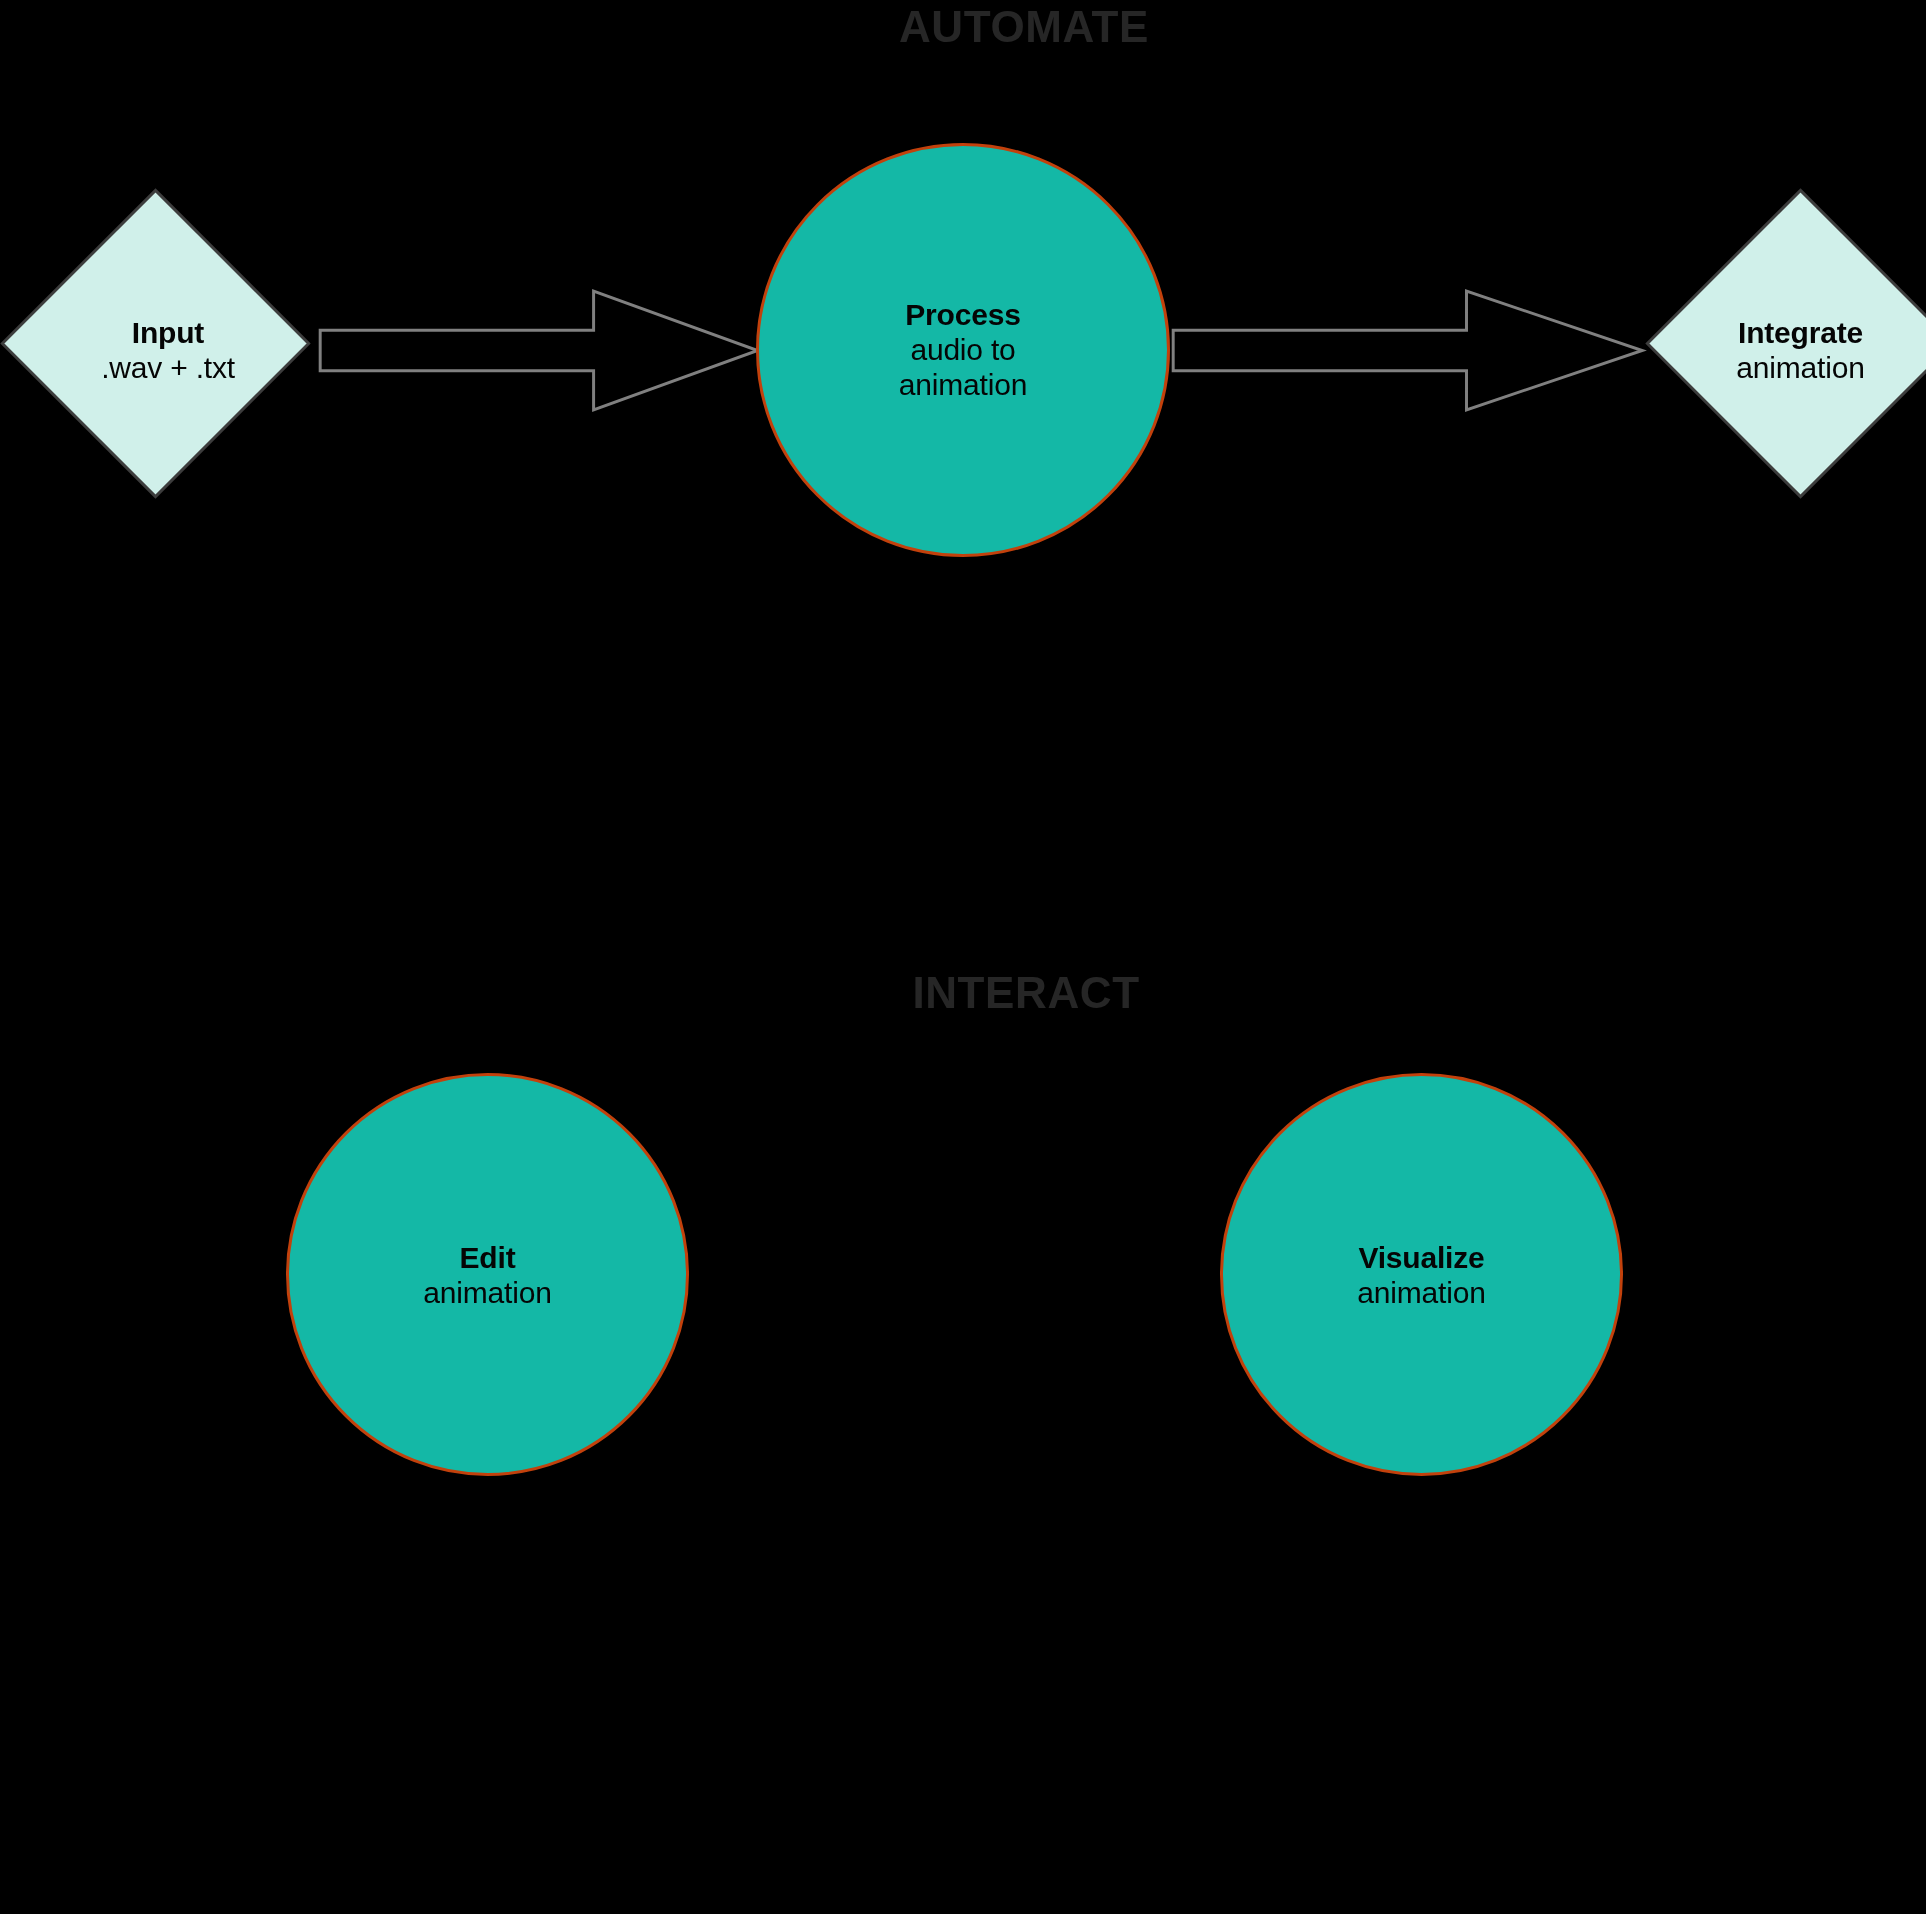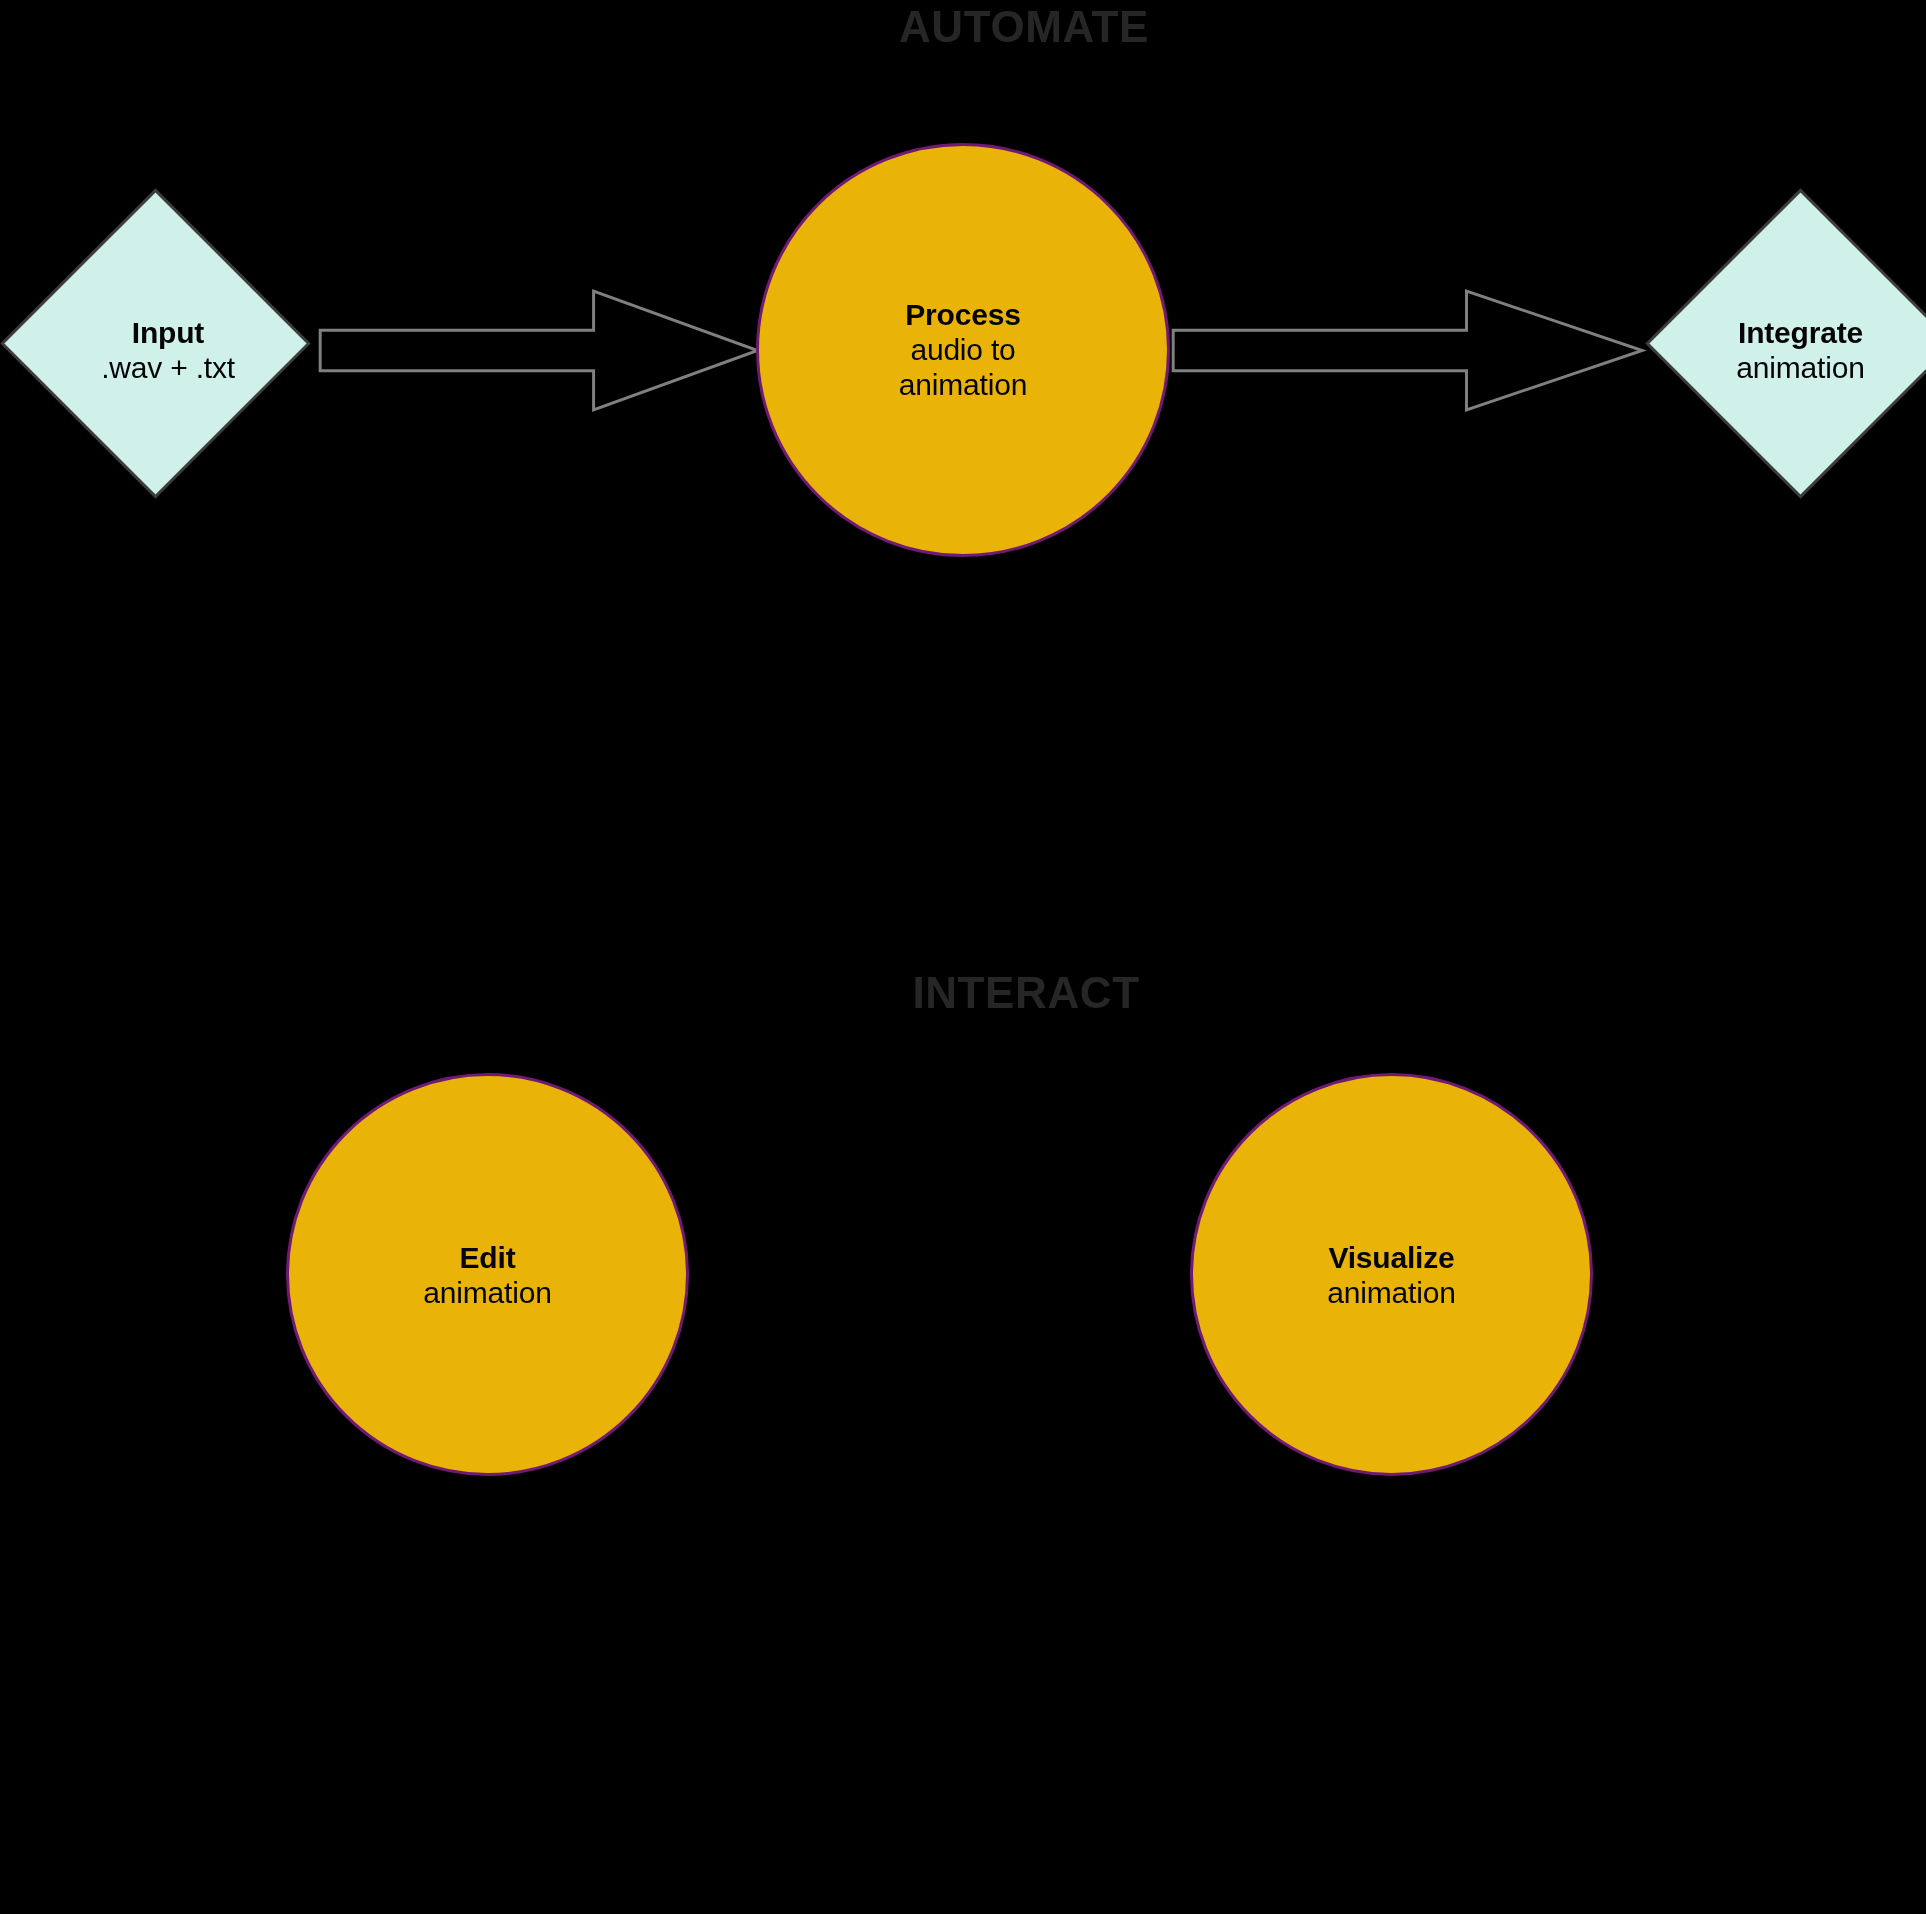--- a/index.html
+++ b/index.html
@@ -96,38 +96,38 @@
     top: 188px;
     width: 311px;
     height: 311px;
   }
   #node-integrate .node-text { top: 52%; }
 
   
   .circle-node {
     position: absolute;
     border-radius: 50%;
-    background: #eab308;
-    border: 3px solid #701a75;
+    background: #14b8a6;
+    border: 3px solid #c2410c;
     box-sizing: border-box;
   }
   #node-process {
     left: 756px;
     top: 143px;
     width: 414px;
     height: 414px;
   }
   #node-edit {
     left: 286px;
     top: 1073px;
     width: 403px;
     height: 403px;
   }
   #node-visualize {
-    left: 1190px;
+    left: 1220px;
     top: 1073px;
     width: 403px;
     height: 403px;
   }
 
   
   .arrow-connector {
     position: absolute;
     overflow: visible;
   }

